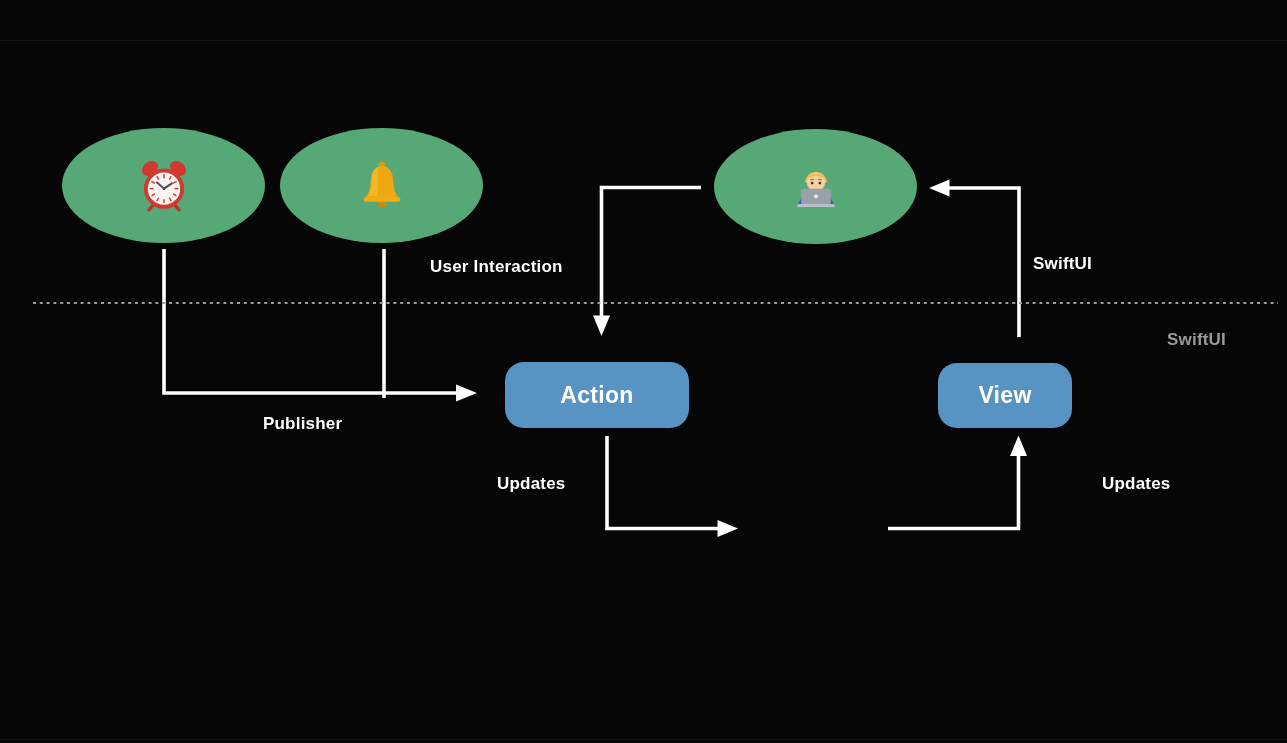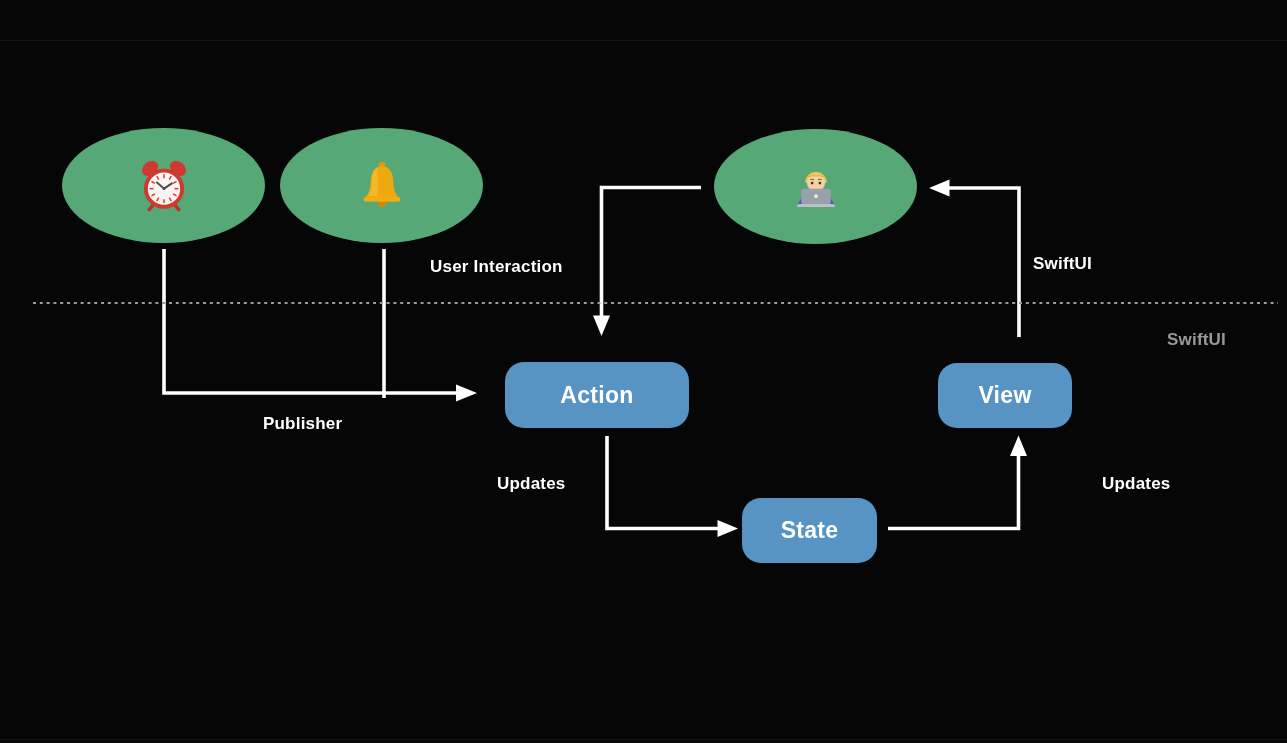--- a/index.html
+++ b/index.html
@@ -128,23 +128,20 @@
       <path d="M12 51.5 L52 51.5 L54.5 54.8 L9.5 54.8 Z" fill="#b9c1c8"></path>
     </svg>
   </div>
 
   <div class="node" style="left:505px;top:362px;width:184px;height:66px">
     <span>Action</span>
   </div>
   <div class="node" style="left:938px;top:363px;width:134px;height:65px">
     <span>View</span>
   </div>
-  <div class="node" style="left:742px;top:498px;width:135px;height:65px">
-    <span>State</span>
-  </div>
 
   <div class="edge-label" style="left:430px;top:267px">User Interaction</div>
   <div class="edge-label" style="left:1033px;top:264px">SwiftUI</div>
   <div class="edge-label" style="left:263px;top:424px">Publisher</div>
   <div class="edge-label" style="left:497px;top:484px">Updates</div>
   <div class="edge-label" style="left:1102px;top:484px">Updates</div>
 
   <div class="framework-label" style="left:1167px;top:340px">SwiftUI</div>
 
 </div>

